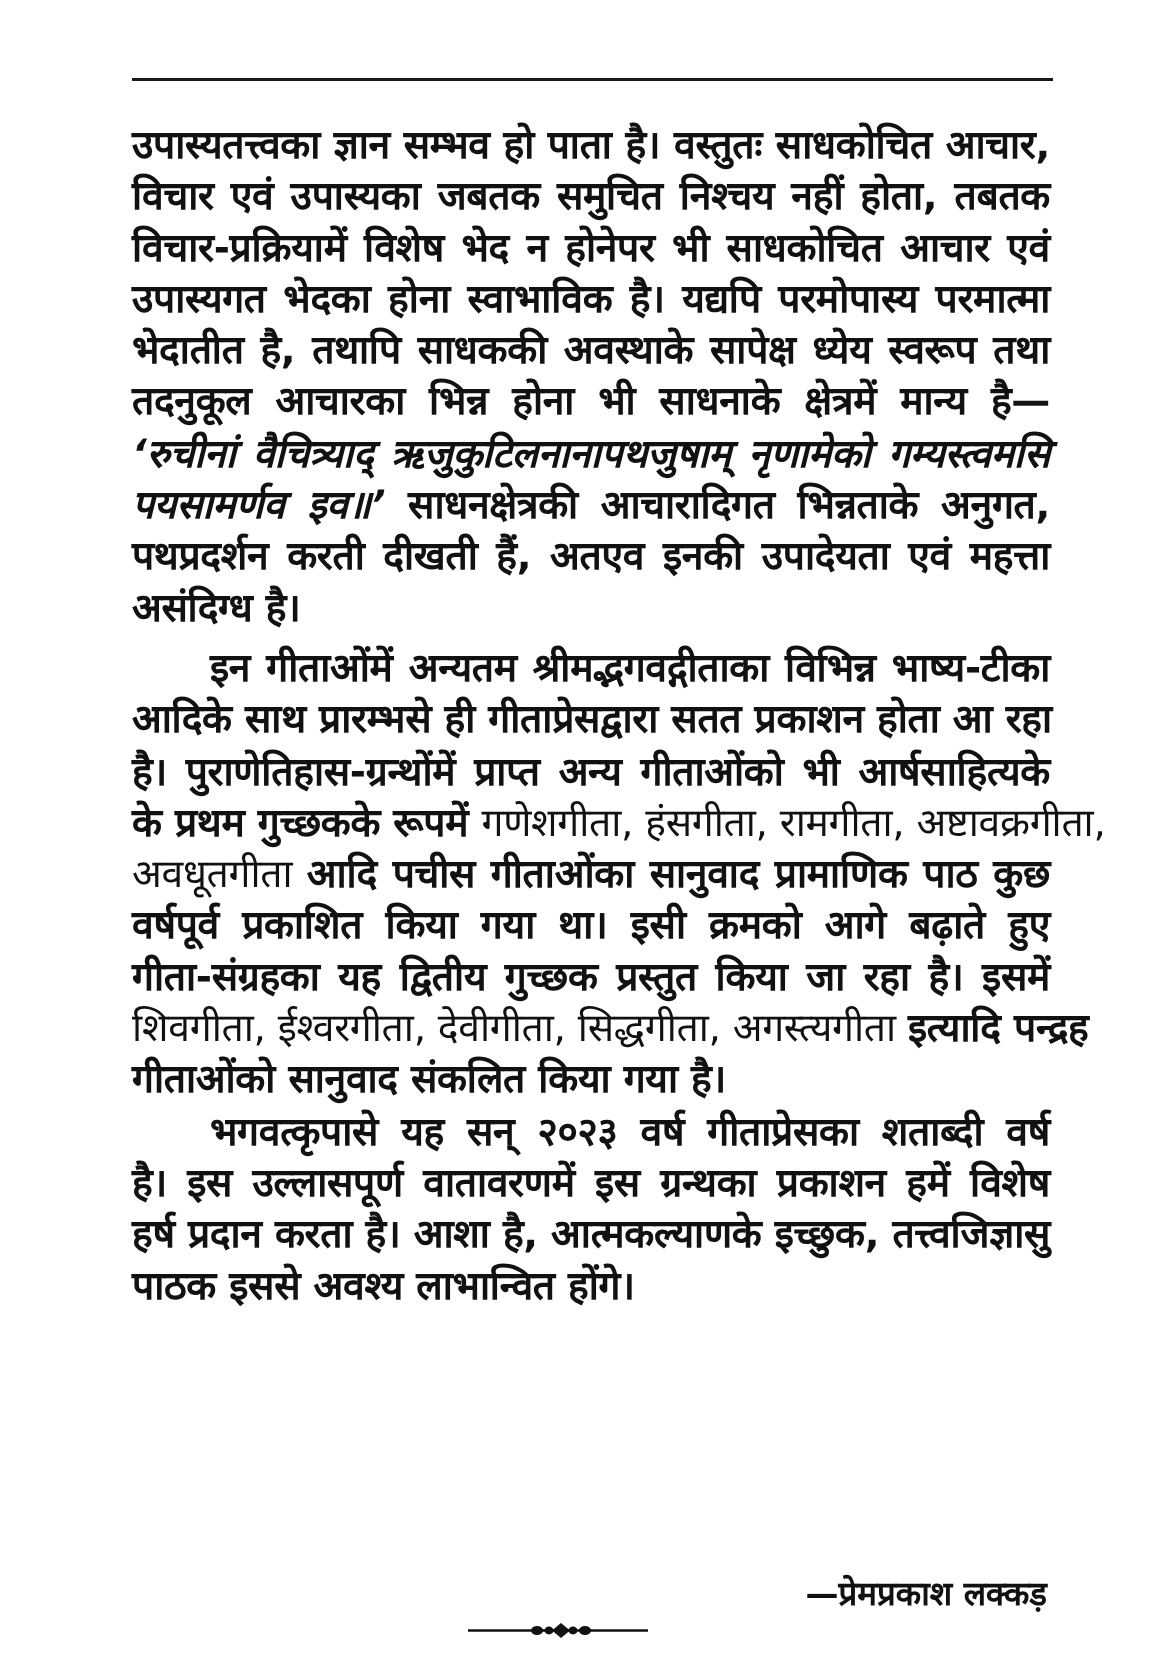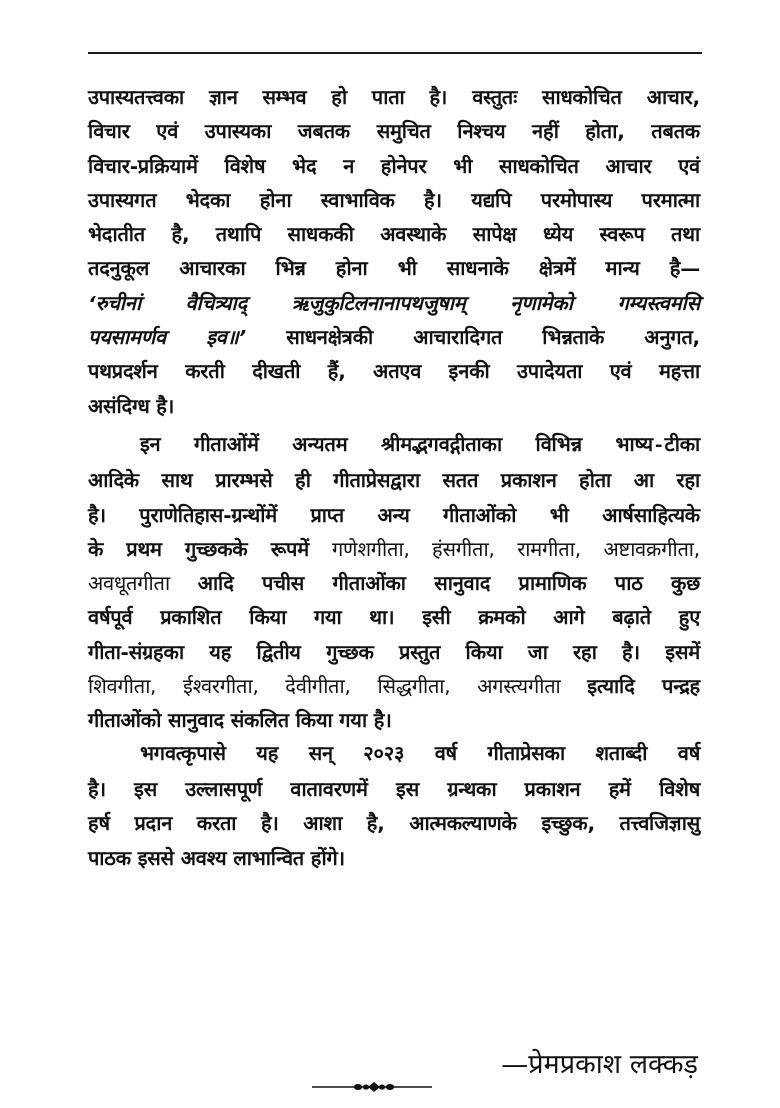--- a/index.html
+++ b/index.html
@@ -25,50 +25,49 @@
   }
   .text-block {
     position: absolute;
     left: 88px;
     top: 80px;
     width: 612px;
   }
   .line {
     height: 34.3px;
     line-height: 34.3px;
-    font-size: 20px;
+    font-size: 26px;
     font-weight: bold;
     white-space: nowrap;
     text-align: justify;
     text-align-last: justify;
     letter-spacing: -0.2px;
   }
   .line.last {
     text-align-last: left;
   }
   .line.indent {
     padding-left: 52px;
-    font-family: Liberation Mono, monospace;
   }
   .para-gap {
     height: 6px;
   }
   .light {
     font-weight: normal;
   }
   .quote {
     font-weight: bold;
     font-style: italic;
   }
   .signature {
     position: absolute;
     top: 1047px;
     right: 82px;
-    font-size: 27px;
-    font-weight: normal;
+    font-size: 22px;
+    font-weight: bold;
     line-height: 34px;
     white-space: nowrap;
   }
   .ornament {
     position: absolute;
     left: 312px;
     top: 1081px;
     width: 120px;
     height: 12px;
   }

